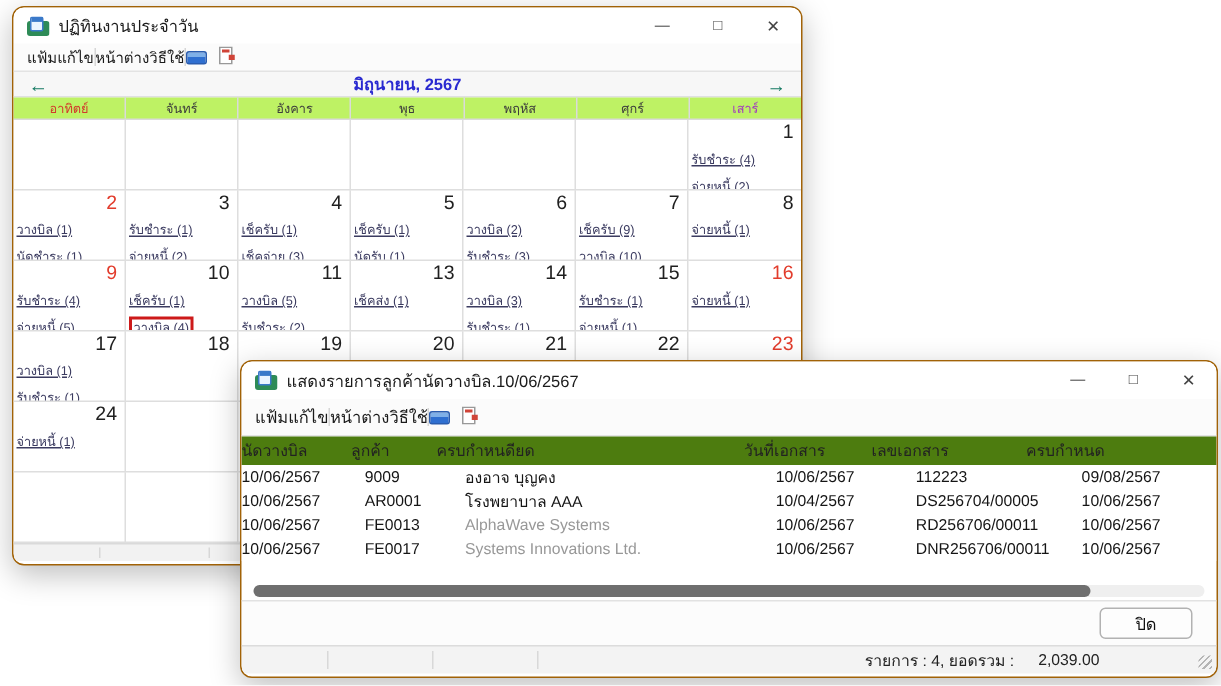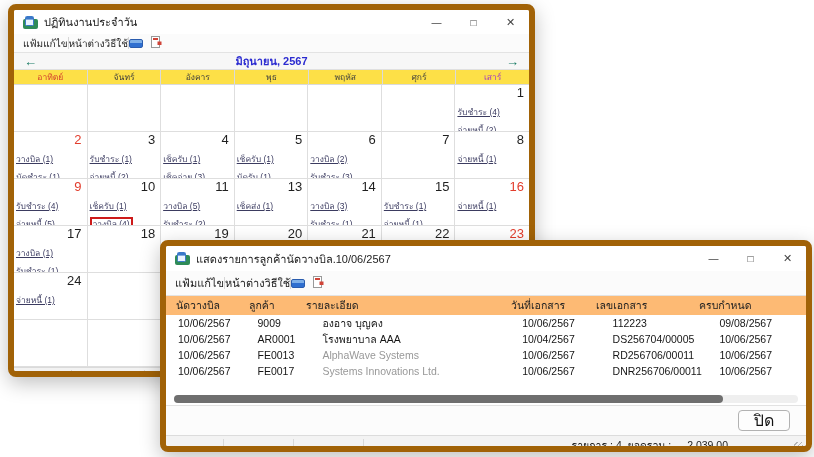--- a/index.html
+++ b/index.html
@@ -1,19 +1,19 @@
 <!DOCTYPE html>
 <html><head>
 <meta charset="utf-8">
 <style>
   * { margin:0; padding:0; box-sizing:border-box; }
   body { font-family:"Liberation Sans","DejaVu Sans",sans-serif; background:#fff; }
   .page { position:relative; width:814px; height:457px; background:#fff; overflow:hidden; }
 
-  .window { position:absolute; background:#fff; border:6px solid #a16207; border-radius:8px;
+  .window { position:absolute; background:#fff; border:1px solid #a16207; border-radius:8px;
             box-shadow:0 6px 20px rgba(0,0,0,.25); overflow:hidden; }
   .main-window { left:8px; top:4px; width:527px; height:373px; z-index:1; }
   .dialog-window { left:160px; top:240px; width:652px; height:212px; z-index:5; }
 
   .titlebar { height:24px; display:flex; align-items:center; padding-left:9px; gap:6px; background:#fff; }
   .dialog-window .titlebar { height:25px; }
   .title-text { font-size:11px; color:#1b1b1b; white-space:nowrap; }
   .win-controls { margin-left:auto; display:flex; height:100%; }
   .wc { width:37px; height:100%; display:flex; align-items:center; justify-content:center;
         font-size:10px; color:#444; cursor:default; }
@@ -25,52 +25,52 @@
   .menu-item { white-space:nowrap; }
   .msep { width:1px; height:12px; background:#d6d6d6; }
   .tb-icons { display:flex; align-items:center; gap:8px; }
   .printer-ic { width:14px; height:9px; border-radius:2px;
                 background:linear-gradient(#7fb0e8 0 40%, #2f6fd0 40%); border:1px solid #2a5cae; }
   .navbar { height:17px; display:flex; align-items:center; padding:0 10px; background:#f7f7f7;
             border-bottom:1px solid #e0e0e0; }
   .nav-arrow { font-size:13px; font-weight:bold; color:#167a63; line-height:15px; cursor:default; }
   .month-label { flex:1; text-align:center; font-size:11px; font-weight:bold; color:#2a2ad0; }
 
-  .wd-row { display:flex; height:15px; background:#fde047; border-bottom:1px solid #dadada; }
+  .wd-row { display:flex; height:15px; background:#bef264; border-bottom:1px solid #dadada; }
   .wd { flex:1; text-align:center; font-size:8.5px; line-height:15px; border-right:1px solid #dadada; }
   .wd:last-child { border-right:none; }
 
   .cal-grid { display:grid; grid-template-columns:repeat(7,1fr); grid-auto-rows:47px; background:#fff; }
   .cell { border-right:1px solid #dedede; border-bottom:1px solid #dedede; overflow:hidden; }
   .cell:nth-child(7n) { border-right:none; }
   .dnum { text-align:right; font-size:13px; color:#1f1f1f; padding:0 5px 0 0; height:16px; line-height:16px; }
   .dnum.red { color:#e23c2c; }
   .evts { padding:0 1px; }
   .evt { font-size:8.5px; line-height:10.5px; text-decoration:underline; color:#3b3b60;
          margin:0 1px; display:inline-block; cursor:default; }
   .evt.selected { border:2px solid #cd1a1a; padding:0 1px; }
 
   .statusbar-main { height:12px; background:#f2f2f2; border-top:1px solid #dadada; position:relative; }
   .statusbar-main .sdiv { position:absolute; top:2px; bottom:2px; width:1px; background:#d8d8d8; }
 
-  .tbl-head { display:flex; align-items:center; height:19px; padding-left:10px;
-              font-size:10.5px; color:#222; background:#fdba74; }
+  .tbl-head { display:flex; align-items:center; height:19px; 
+              font-size:10.5px; color:#222; background:#4d7c0f; }
   .tbl-body { background:#fff; }
-  .tr { display:flex; align-items:center; height:16px; padding-left:12px; font-size:10.5px; color:#151515;gap:13px; }
+  .tr { display:flex; align-items:center; height:16px; padding-left:0; font-size:10.5px; color:#151515;gap:13px; }
   .c0{width:73px}.c1{width:57px}.c2{width:205px}.c3{width:85px}.c4{width:103px}.c5{width:95px}
   .muted { color:#989898; filter:blur(.4px); }
   .tbl-filler { height:14px; }
 
   .hscroll-track { margin:2px 8px; height:8px; background:#efefef; border-radius:4px; }
   .hscroll-thumb { height:8px; width:88%; background:#6f6f6f; border-radius:4px; }
 
   .dlg-footer { border-top:1px solid #e2e2e2; height:30px; display:flex; align-items:center;
                 justify-content:flex-end; padding-right:16px; background:#fcfcfc; }
-  .btn-close { width:52px; height:21px; background:#fdfdfd; border:1px solid #b2b2b2; border-radius:4px;
-               font-size:16px; color:#111; display:flex; align-items:center; justify-content:center; cursor:default; }
+  .btn-close { width:62px; height:21px; background:#fdfdfd; border:1px solid #b2b2b2; border-radius:4px;
+               font-size:11px; color:#111; display:flex; align-items:center; justify-content:center; cursor:default; }
 
   .dlg-status { height:19px; background:#f3f3f3; border-top:1px solid #dcdcdc; position:relative;
                 display:flex; align-items:center; font-size:10.5px; color:#222; }
   .dlg-status .sdiv { position:absolute; top:3px; bottom:3px; width:1px; background:#d8d8d8; }
   .status-texts { position:absolute; right:78px; display:flex; gap:16px; align-items:center; }
   .resize-grip { position:absolute; right:3px; bottom:3px; width:9px; height:9px;
                  background:repeating-linear-gradient(135deg, transparent 0 2px, #b5b5b5 2px 3px); }
   .appicon { display:inline-flex; }
 </style>
 </head>
@@ -169,20 +169,21 @@
         <div class="cell">
           <div class="dnum">5</div>
           <div class="evts"><span class="evt">เช็ครับ (1)</span> <span class="evt">นัดรับ (1)</span> </div>
         </div>
         <div class="cell">
           <div class="dnum">6</div>
           <div class="evts"><span class="evt">วางบิล (2)</span> <span class="evt">รับชำระ (3)</span>   </div>
         </div>
         <div class="cell">
           <div class="dnum">7</div>
+          <div class="evts"><span class="evt">เช็ครับ (9)</span> <span class="evt">วางบิล (10)</span>   </div>
         </div>
         <div class="cell">
           <div class="dnum">8</div>
           <div class="evts"><span class="evt">จ่ายหนี้ (1)</span> </div>
         </div>
         <div class="cell">
           <div class="dnum red">9</div>
           <div class="evts"><span class="evt">รับชำระ (4)</span> <span class="evt">จ่ายหนี้ (5)</span>   </div>
         </div>
         <div class="cell">
@@ -315,21 +316,21 @@
               <rect x="2" y="2" width="5" height="2" fill="#d04438"></rect>
               <rect x="6.5" y="5.5" width="4" height="3.5" fill="#d04438"></rect>
             </svg>
         </span>
       </span>
     </div>
 
     <div class="tbl-head">
         <div class="th c0">นัดวางบิล</div>
         <div class="th c1">ลูกค้า</div>
-        <div class="th c2">รายละเอียด</div>
+        <div class="th c2">ครบกำหนดียด</div>
         <div class="th c3">วันที่เอกสาร</div>
         <div class="th c4">เลขเอกสาร</div>
         <div class="th c5">ครบกำหนด</div>
       </div>
     <div class="tbl-body">
         <div class="tr">
           <div class="td c0">10/06/2567</div>
           <div class="td c1">9009</div>
           <div class="td c2">องอาจ บุญคง</div>
           <div class="td c3">10/06/2567</div>

